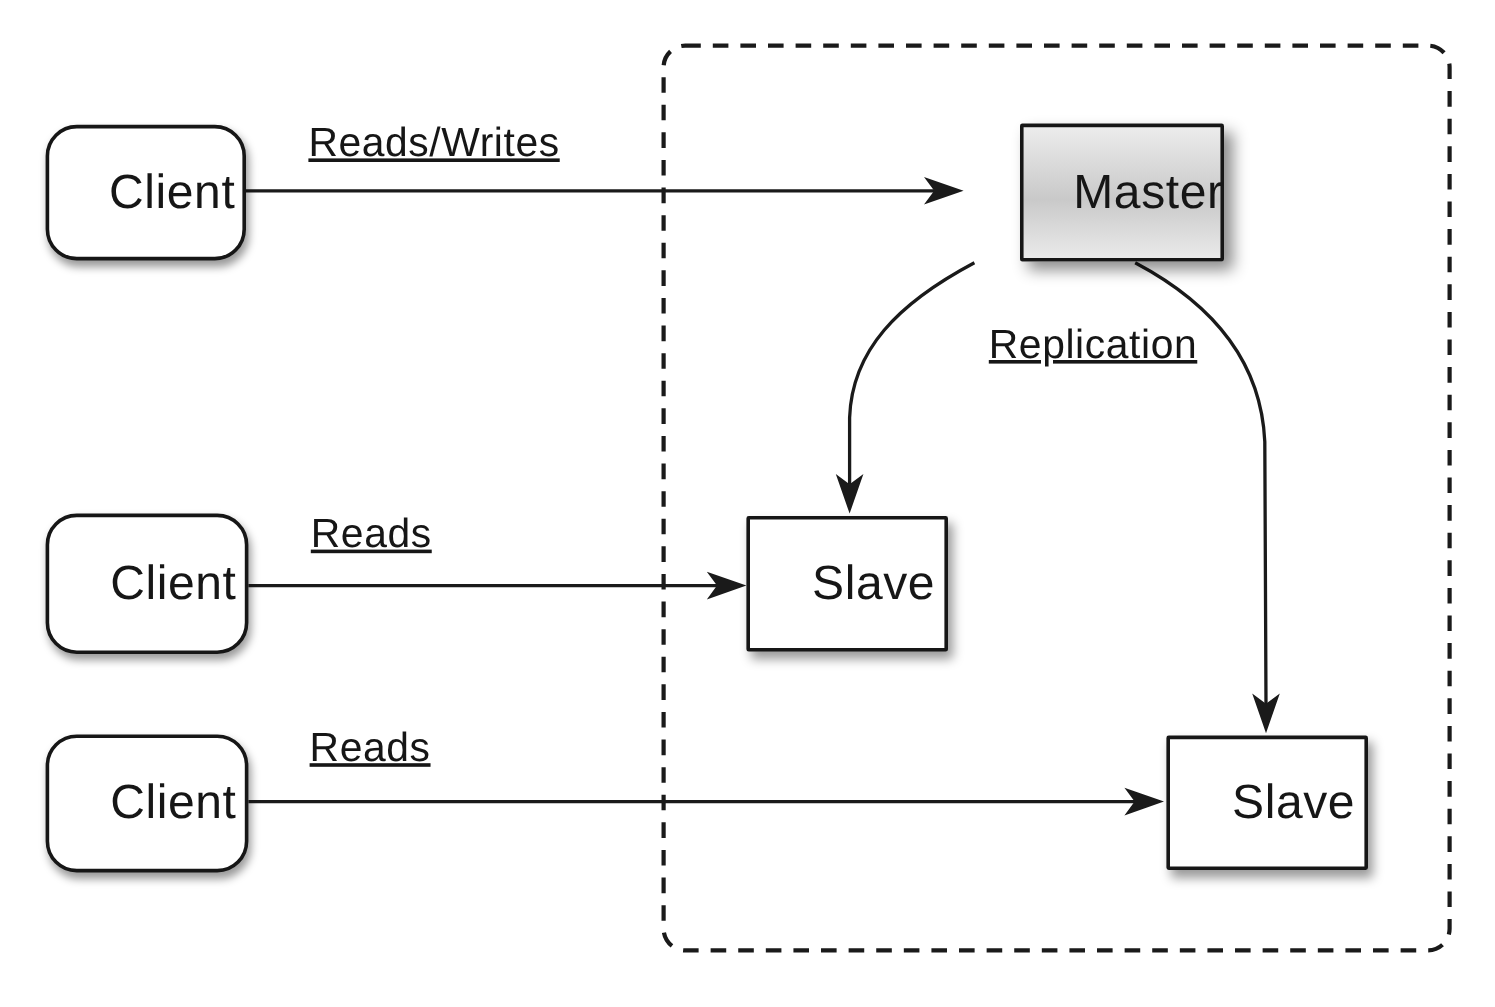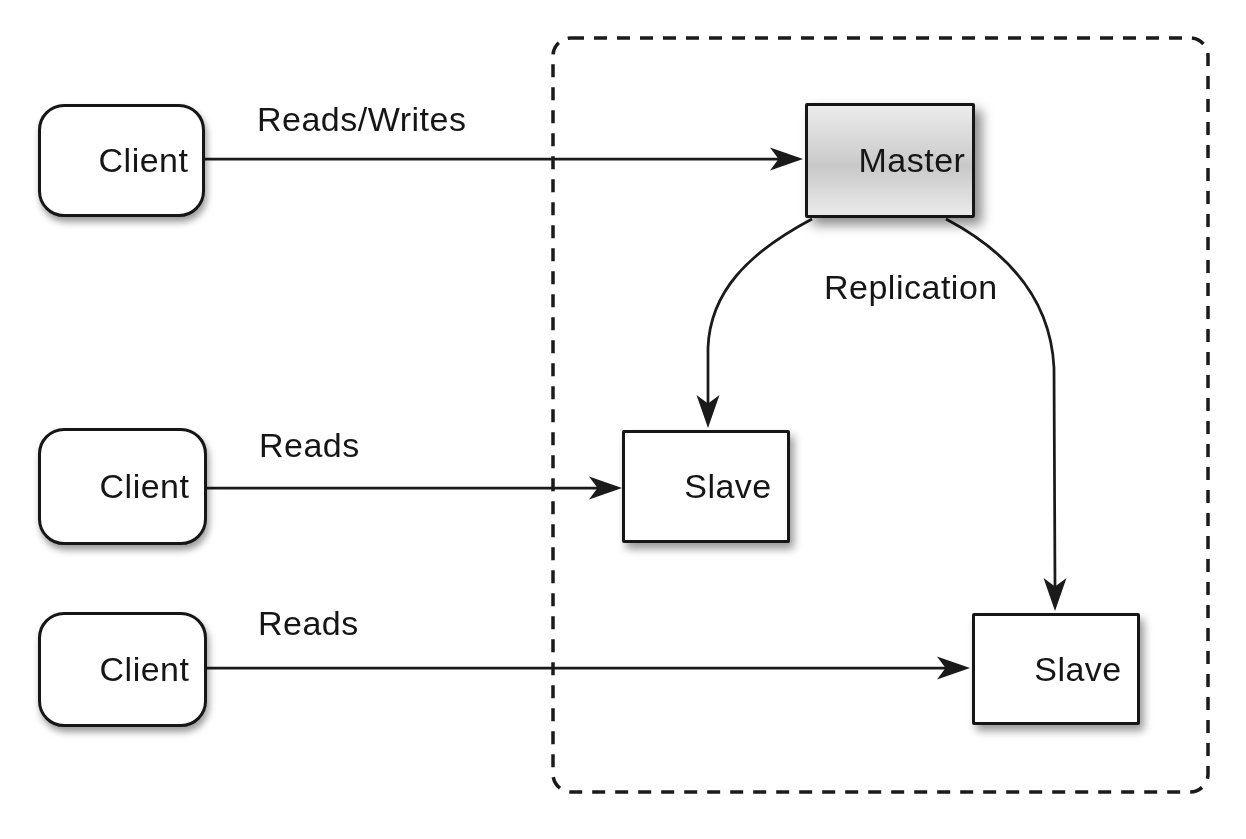--- a/index.html
+++ b/index.html
@@ -32,21 +32,21 @@
     stroke-width: 3.5;
     stroke-dasharray: 13 10;
     fill: none;
   }
 
   .node {
     position: absolute;
     display: flex;
     align-items: center;
     justify-content: center;
-    font-size: 34px;
+    font-size: 40px;
     color: #161616;
     background: var(--node-fill);
     border: 3.5px solid #161616;
     letter-spacing: 0.5px;
     padding-left: 44px;
   }
   .client {
     border-radius: 26px;
     box-shadow: 2px 5px 7px rgba(0,0,0,0.40);
   }
@@ -58,27 +58,28 @@
     background: linear-gradient(to bottom, var(--master-top) 0%, var(--master-mid) 55%, var(--master-bottom) 100%);
     box-shadow: 7px 7px 12px rgba(0,0,0,0.45);
   }
 
   .edge-label {
     position: absolute;
     font-size: 34px;
     color: #161616;
     white-space: nowrap;
     letter-spacing: 0.5px;
+    text-decoration: underline;
   }
 
   
   #client1 { left: 38px;  top: 104px; width: 167px; height: 113px; }
   #client2 { left: 38px;  top: 428px; width: 169px; height: 117px; }
   #client3 { left: 38px;  top: 612px; width: 169px; height: 115px; }
-  #master  { left: 805px; top: 103px; width: 170px; height: 115px; }
+  #master  { left: 850px; top: 103px; width: 170px; height: 115px; }
   #slave1  { left: 622px; top: 430px; width: 168px; height: 113px; }
   #slave2  { left: 972px; top: 613px; width: 168px; height: 112px; }
 
   #label-reads-writes { left: 257px; top: 100px; }
   #label-reads-1      { left: 259px; top: 426px; }
   #label-reads-2      { left: 258px; top: 604px; }
   #label-replication  { left: 824px; top: 268px; }
 </style>
 </head>
 <body>

